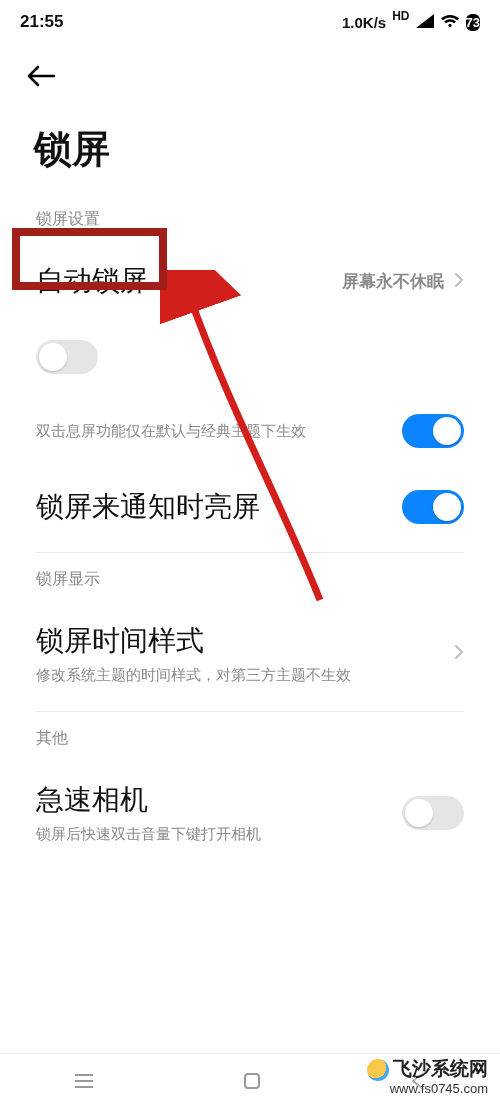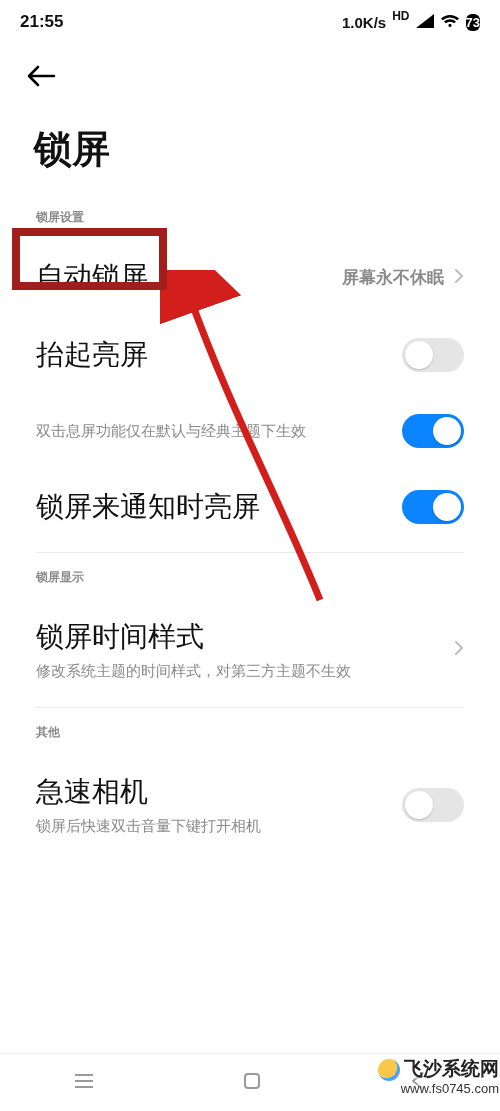--- a/index.html
+++ b/index.html
@@ -9,42 +9,42 @@
   .status-bar { height: 44px; display:flex; align-items:center; justify-content:space-between; padding: 0 20px; font-weight:600; font-size:17px; }
   .status-right { display:flex; align-items:center; gap:6px; font-size:15px; }
   .sig-icon, .wifi-icon { display:inline-block; }
   .battery-pill { background:#000; color:#fff; border-radius:6px; padding:1px 0; font-size:13px; font-weight:700; }
   .hd { font-size:12px; font-weight:700; position:relative; top:-6px; }
   
   .back-row { padding: 18px 26px 6px 26px; }
   .back-arrow { font-size:30px; font-weight:500; line-height:1; }
   .page-title { font-size:38px; font-weight:600; padding: 26px 34px 24px 34px; }
   
-  .section-label { color:#8a8a8a; font-size:12px; padding: 10px 43px 12px 36px; font-weight: bold; }
+  .section-label { color:#8a8a8a; font-size:16px; padding: 10px 43px 12px 36px; }
   
   .row { display:flex; align-items:center; justify-content:space-between; padding: 20px 36px; position:relative; }
   .row .left { display:flex; flex-direction:column; gap:6px; }
   .row .title { font-size:28px; font-weight:500; color:#111; }
   .row .sub { font-size:15px; color:#8a8a8a; }
   .row .right { display:flex; align-items:center; gap:10px;font-weight:bold; }
   .value-text { color:#8a8a8a; font-size:17px; }
   .chev { color:#c0c0c0; font-size:20px; }
   .toggle { width:62px; height:34px; border-radius:17px; background:#e5e5e5; position:relative; }
   .toggle .knob { width:28px; height:28px; border-radius:50%; background:#fff; position:absolute; top:3px; left:3px; box-shadow:0 1px 2px rgba(0,0,0,.2); }
   .toggle.on { background:#0a84ff; }
   .toggle.on .knob { left:auto; right:3px; }
   .divider { height:1px; background:#e9e9e9; margin: 6px 36px; }
   .nav-bar { position:absolute; bottom:0; left:0; right:0; height:58px; display:flex; align-items:center; justify-content:space-around; border-top:1px solid #eee; background:#fff; }
   .nav-ico { color:#8a8a8a; }
   
   .highlight-box { position:absolute; border:8px solid #a01f1b; left:12px; top:228px; width:155px; height:62px; z-index:30; }
   
   .anno-arrow { position:absolute; left:160px; top:270px; width:180px; height:340px; z-index:29; pointer-events:none; }
   
-  .wm { position:absolute; right:1px; bottom:14px; text-align:right; line-height:1.2; z-index:40; }
+  .wm { position:absolute; right:12px; bottom:14px; text-align:right; line-height:1.2; z-index:40; }
   .wm .wm1 { font-size:19px; font-weight:700; color:#222; text-shadow:0 0 4px #fff,0 0 4px #fff; }
   .wm .wm2 { font-size:13px; color:#333; text-shadow:0 0 4px #fff,0 0 4px #fff; }
   .wm-logo { width:22px; height:22px; display:inline-block; vertical-align:middle; margin-right:4px; background:radial-gradient(circle at 40% 40%, #f7c84a 0 55%, #4aa3f7 55% 100%); border-radius:50%; }
 </style>
 </head>
 <body>
 
 <div class="phone">
 
   <div class="status-bar">
@@ -86,23 +86,20 @@
       <span class="value-text">屏幕永不休眠</span>
       <span class="chev">
         <svg width="10" height="16" viewBox="0 0 10 16">
             <path d="M2 2 L8 8 L2 14" stroke="#bdbdbd" stroke-width="2" fill="none" stroke-linecap="round"></path>
           </svg>
       </span>
     </div>
   </div>
 
   <div class="row">
-    <div class="left">
-        <span class="title">抬起亮屏</span>
-      </div>
     <div class="right">
       <div class="toggle">
           <div class="knob"></div>
         </div>
     </div>
   </div>
 
   <div class="row">
     <div class="left">
       <span class="sub">双击息屏功能仅在默认与经典主题下生效</span>

